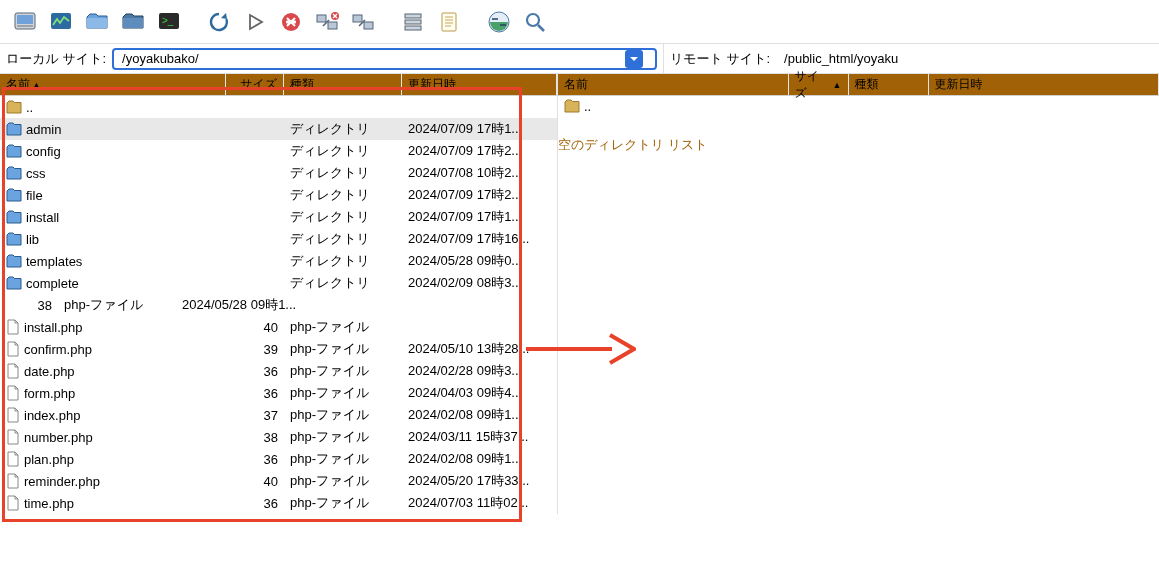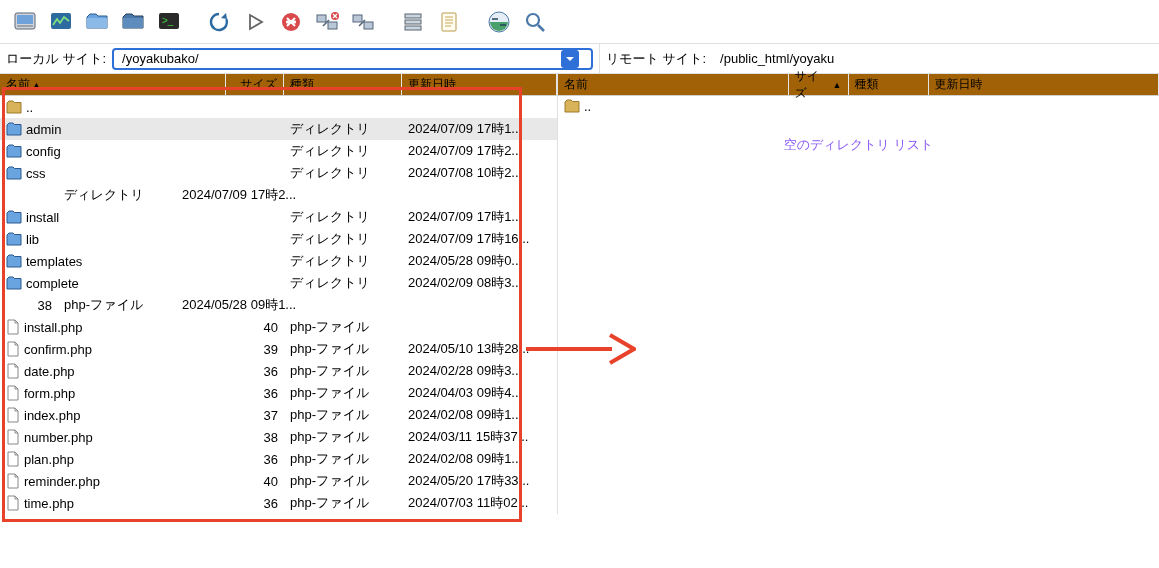--- a/index.html
+++ b/index.html
@@ -38,21 +38,21 @@
     align-items: center;
     border-bottom: 1px solid #e0e0e0;
   }
   .path-left, .path-right {
     display: flex;
     align-items: center;
     height: 100%;
     padding: 0 6px;
     gap: 6px;
   }
-  .path-left { width: 600px; border-right: 1px solid #e0e0e0; }
+  .path-left { width: 664px; border-right: 1px solid #e0e0e0; }
   .path-right { flex: 1; }
   .path-label { white-space: nowrap; }
   .combo {
     flex: 1;
     height: 22px;
     border: 2px solid #2f6fd8;
     border-radius: 4px;
     display: flex;
     align-items: center;
     padding: 0 12px 0 8px;
@@ -133,23 +133,22 @@
   }
   
   .big-arrow {
     position: absolute;
     left: 526px;
     top: 255px;
     pointer-events: none;
   }
 
   .empty-msg {
-    text-align: center;
     padding-top: 20px;
-    color: #8b5cf6;
+    color: #a16207;
   }
 </style>
 </head>
 <body>
 
 <div class="toolbar">
   <div class="tb-btn">
     <svg width="26" height="26" viewBox="0 0 26 26">
         <rect x="3" y="4" width="20" height="16" rx="2" fill="#cfd5db" stroke="#5a6470"></rect>
         <rect x="5" y="6" width="16" height="9" fill="#6fa2d8"></rect>
@@ -325,20 +324,26 @@
             <svg class="folder-ic" width="16" height="14" viewBox="0 0 16 14">
               <path d="M1 3l2-2h4l1.5 1.5H15V13H1z" fill="#6aa4e0" stroke="#2c5a90"></path>
             </svg>
             <span>css</span>
           </div>
           <div class="cell size l-size"></div>
           <div class="cell l-type">ディレクトリ</div>
           <div class="cell l-date">2024/07/08 10時2...</div>
         </div>
         <div class="row">
+          <div class="cell name l-name">
+            <svg class="folder-ic" width="16" height="14" viewBox="0 0 16 14">
+              <path d="M1 3l2-2h4l1.5 1.5H15V13H1z" fill="#6aa4e0" stroke="#2c5a90"></path>
+            </svg>
+            <span>file</span>
+          </div>
           <div class="cell size l-size"></div>
           <div class="cell l-type">ディレクトリ</div>
           <div class="cell l-date">2024/07/09 17時2...</div>
         </div>
         <div class="row">
           <div class="cell name l-name">
             <svg class="folder-ic" width="16" height="14" viewBox="0 0 16 14">
               <path d="M1 3l2-2h4l1.5 1.5H15V13H1z" fill="#6aa4e0" stroke="#2c5a90"></path>
             </svg>
             <span>install</span>

